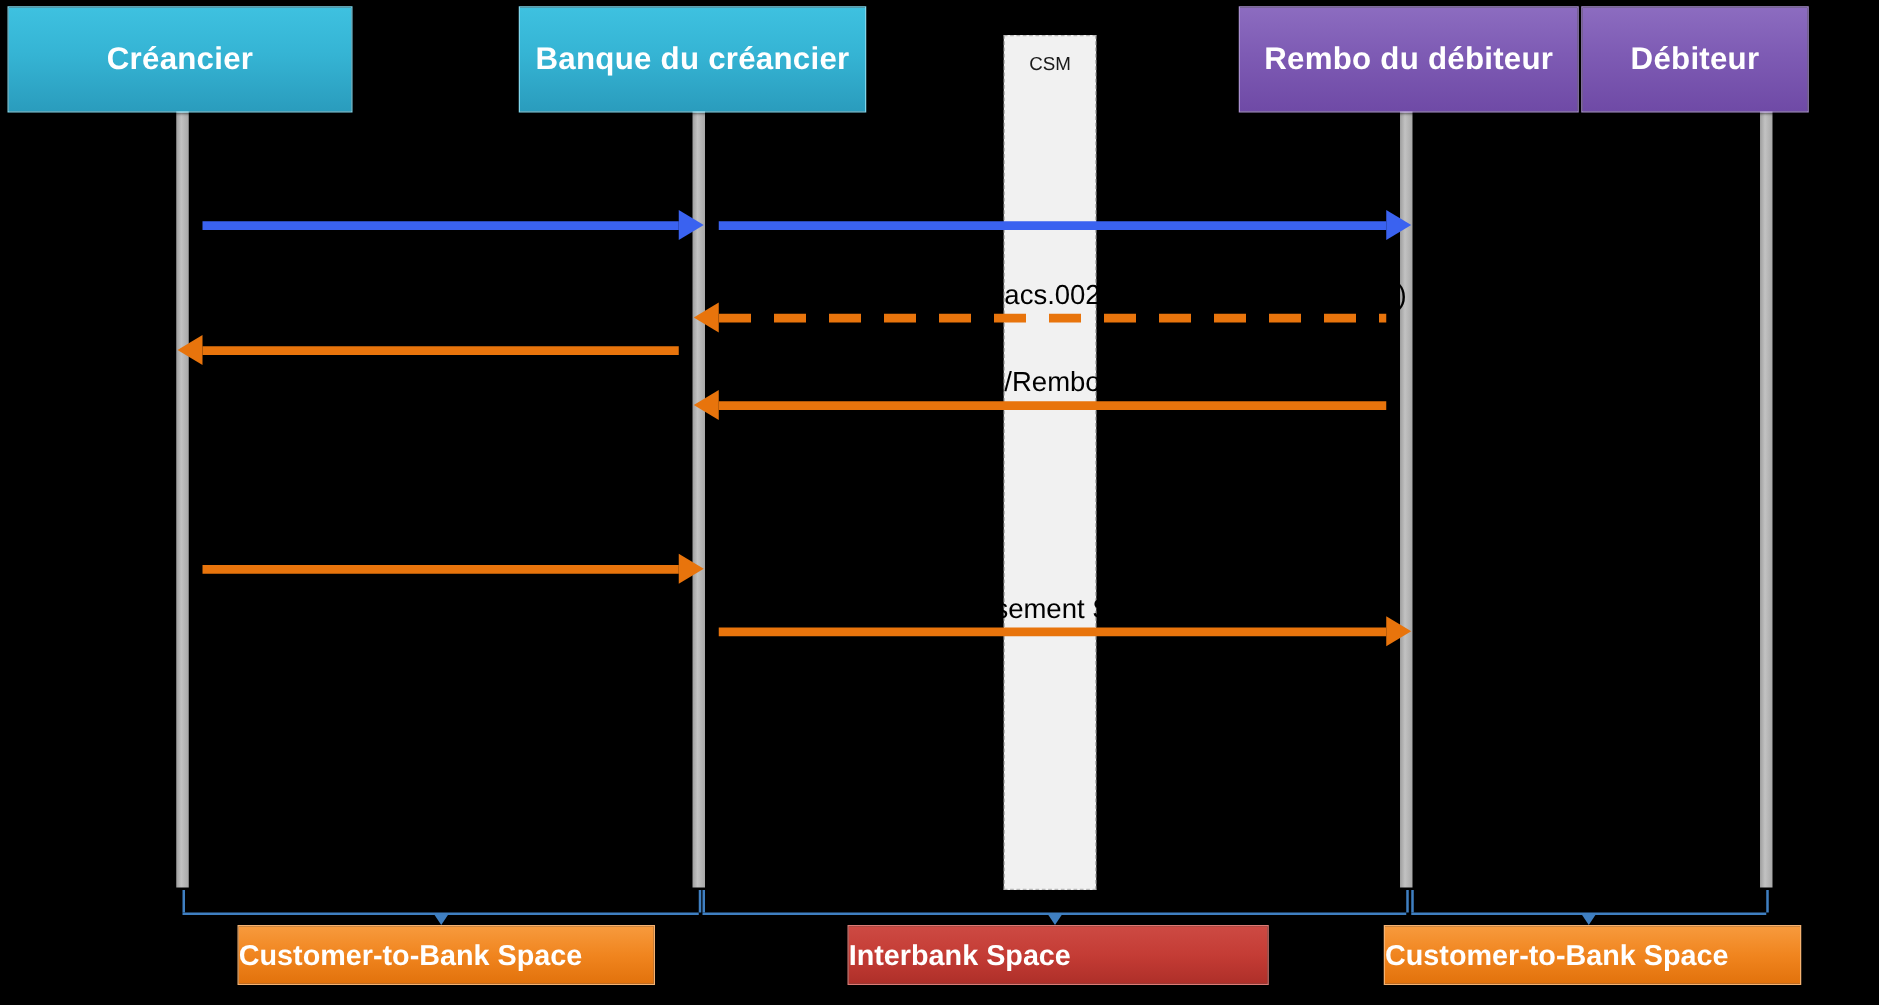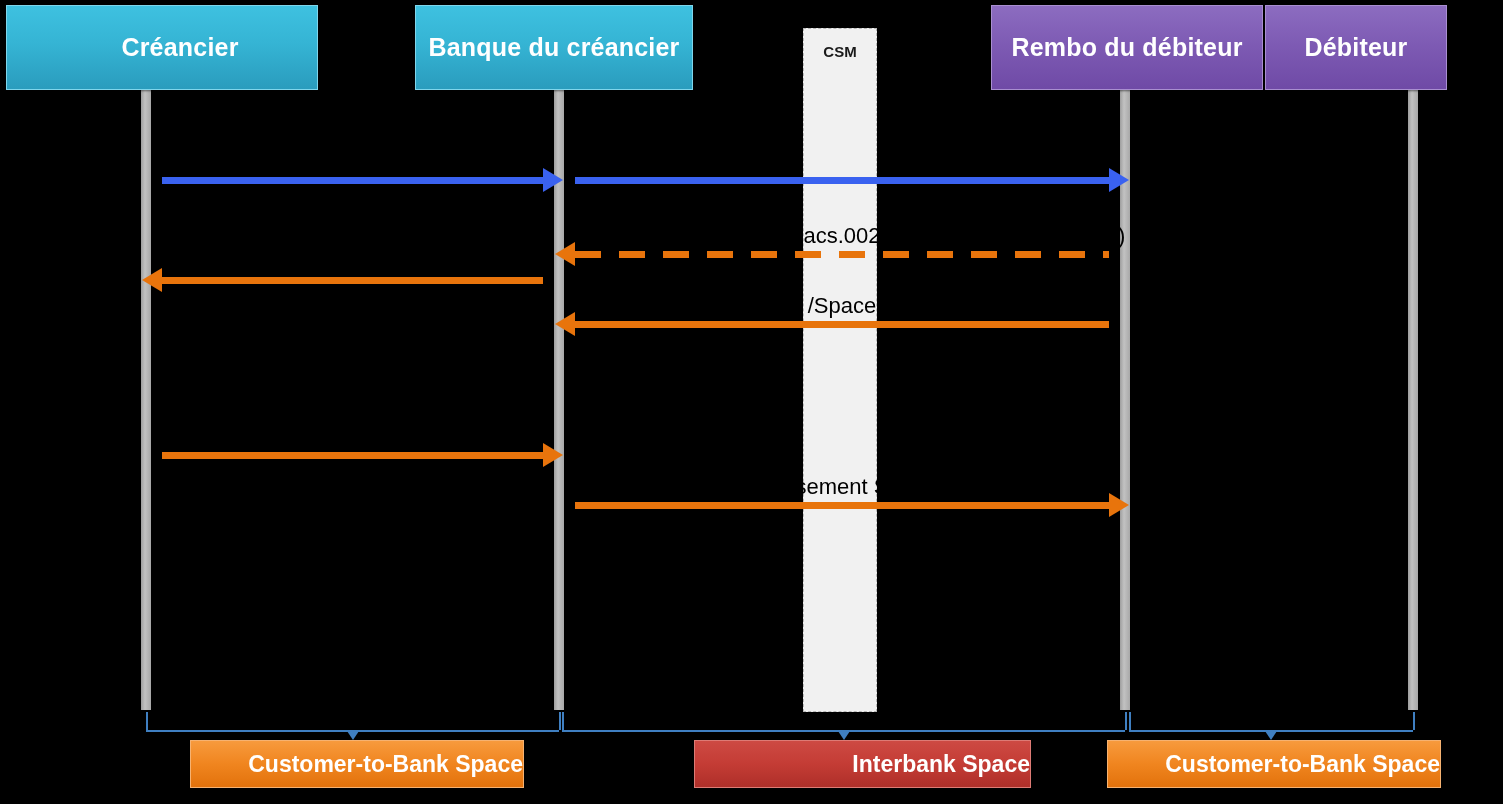--- a/index.html
+++ b/index.html
@@ -12,21 +12,21 @@
              text-align:center;color:#fff;font-weight:bold;font-size:25px;
              letter-spacing:.2px;line-height:1.05;
              box-shadow:0 1px 2px rgba(0,0,0,.5);}
   .actor-box.blue{background:linear-gradient(180deg,#3ec1e0 0%,#35b4d4 45%,#2a9cbd 100%);
                   border:1px solid #7fd6ec;}
   .actor-box.purple{background:linear-gradient(180deg,#8c6cc0 0%,#7e5bb4 45%,#6f4aa6 100%);
                     border:1px solid #a98fd0;}
 
   
   .csm-col{position:absolute;background:#f1f1f1;border:1px dashed #b8b8b8;}
-  .csm-label{position:absolute;color:#1a1a1a;font-size:15px;font-weight:bold;
+  .csm-label{position:absolute;color:#1a1a1a;font-size:15px;font-weight:normal;
              text-align:center;width:100%;}
 
   
   .lifeline{position:absolute;width:10px;background:linear-gradient(90deg,#9e9e9e,#c2c2c2 40%,#a8a8a8);}
 
   
   .msg{position:absolute;height:7px;}
   .msg .shaft{position:absolute;top:0;left:0;height:7px;width:100%;}
   .msg.solid .shaft{background:currentColor;}
   .msg.dashed .shaft{background:repeating-linear-gradient(90deg,
@@ -41,42 +41,42 @@
   
   .msg-label{position:absolute;color:#000;font-size:22px;white-space:nowrap;
              text-align:center;}
   .bracket-line{position:absolute;background:#3f7fc1;}
   .bracket-stem{position:absolute;width:2px;background:#3f7fc1;}
   .bracket-notch{position:absolute;width:0;height:0;
                  border-left:6px solid transparent;border-right:6px solid transparent;
                  border-top:9px solid #3f7fc1;}
 
   
-  .space-box{position:absolute;display:flex;align-items:center;justify-content:flex-end;
+  .space-box{position:absolute;display:flex;align-items:center;justify-content:flex-start;
              color:#fff;font-weight:bold;font-size:23px;text-align:center;}
   .space-box.orange{background:linear-gradient(180deg,#f79a3d 0%,#f0851f 50%,#e2720c 100%);
                     border:1px solid #f6b271;}
   .space-box.red{background:linear-gradient(180deg,#cd4a43 0%,#c43c35 50%,#ae2f29 100%);
                  border:1px solid #dd7b75;}
 </style>
 </head>
 <body>
 
 <div id="stage">
 
   <div class="csm-col" id="csm-col" style="left: 803px; top: 28px; width: 72px; height: 682px; background: rgb(241, 241, 241); border-color: rgb(184, 184, 184);">
     <div class="csm-label" style="top: 14px;">CSM</div>
   </div>
 
   <div class="lifeline" id="ll-0" style="left: 141px; top: 88px; height: 622px;"></div>
   <div class="lifeline" id="ll-1" style="left: 554px; top: 88px; height: 622px;"></div>
   <div class="lifeline" id="ll-2" style="left: 1120px; top: 88px; height: 622px;"></div>
   <div class="lifeline" id="ll-3" style="left: 1408px; top: 88px; height: 622px;"></div>
 
-  <div class="actor-box blue" id="actor-0" style="left: 6px; top: 5px; width: 274px; height: 83px; padding-left: 36px;">
+  <div class="actor-box blue" id="actor-0" style="left: 6px; top: 5px; width: 274px; height: 83px;">
     <span>Créancier</span>
   </div>
   <div class="actor-box blue" id="actor-1" style="left: 415px; top: 5px; width: 276px; height: 83px;">
     <span>Banque du créancier</span>
   </div>
   <div class="actor-box purple" id="actor-2" style="left: 991px; top: 5px; width: 270px; height: 83px;">
     <span>Rembo du débiteur</span>
   </div>
   <div class="actor-box purple" id="actor-3" style="left: 1265px; top: 5px; width: 180px; height: 83px;">
     <span>Débiteur</span>
@@ -97,21 +97,21 @@
       </div>
       <div class="msg-label" style="left: 842px; transform: translateX(-50%); top: 223px;">acs.002</div>
       <div class="msg solid to-left orange" style="left: 162px; top: 277px; width: 381px;">
         <div class="shaft"></div>
         <div class="head"></div>
       </div>
       <div class="msg solid to-left orange" style="left: 575px; top: 321px; width: 534px;">
         <div class="shaft"></div>
         <div class="head"></div>
       </div>
-      <div class="msg-label" style="left: 842px; transform: translateX(-50%); top: 293px;">/Space</div>
+      <div class="msg-label" style="left: 842px; transform: translateX(-50%); top: 293px;">/Rembo</div>
       <div class="msg solid to-right orange" style="left: 162px; top: 452px; width: 381px;">
         <div class="shaft"></div>
         <div class="head"></div>
       </div>
       <div class="msg solid to-right orange" style="left: 575px; top: 502px; width: 534px;">
         <div class="shaft"></div>
         <div class="head"></div>
       </div>
       <div class="msg-label" style="left: 842px; transform: translateX(-50%); top: 474px;">sement S</div>
       <div class="msg-label" style="left: 1118px; top: 223px;">)</div>
@@ -127,21 +127,21 @@
       <div class="bracket-notch" style="left: 837.5px; top: 731px;"></div>
       <div class="bracket-line" style="left: 1129px; top: 730px; width: 284px; height: 2px;"></div>
       <div class="bracket-stem" style="left: 1129px; top: 712px; height: 18px;"></div>
       <div class="bracket-stem" style="left: 1413px; top: 712px; height: 18px;"></div>
       <div class="bracket-notch" style="left: 1265px; top: 731px;"></div>
     </div>
   <div id="spaces-layer">
       <div class="space-box orange" style="left: 190px; top: 740px; width: 332px; height: 46px;">
         <span>Customer-to-Bank Space</span>
       </div>
-      <div class="space-box red" style="left: 678px; top: 740px; width: 335px; height: 46px; margin-left: 16px;">
+      <div class="space-box red" style="left: 678px; top: 740px; width: 335px; height: 46px;">
         <span>Interbank Space</span>
       </div>
       <div class="space-box orange" style="left: 1107px; top: 740px; width: 332px; height: 46px;">
         <span>Customer-to-Bank Space</span>
       </div>
     </div>
 
 </div>
 
 </body></html>

